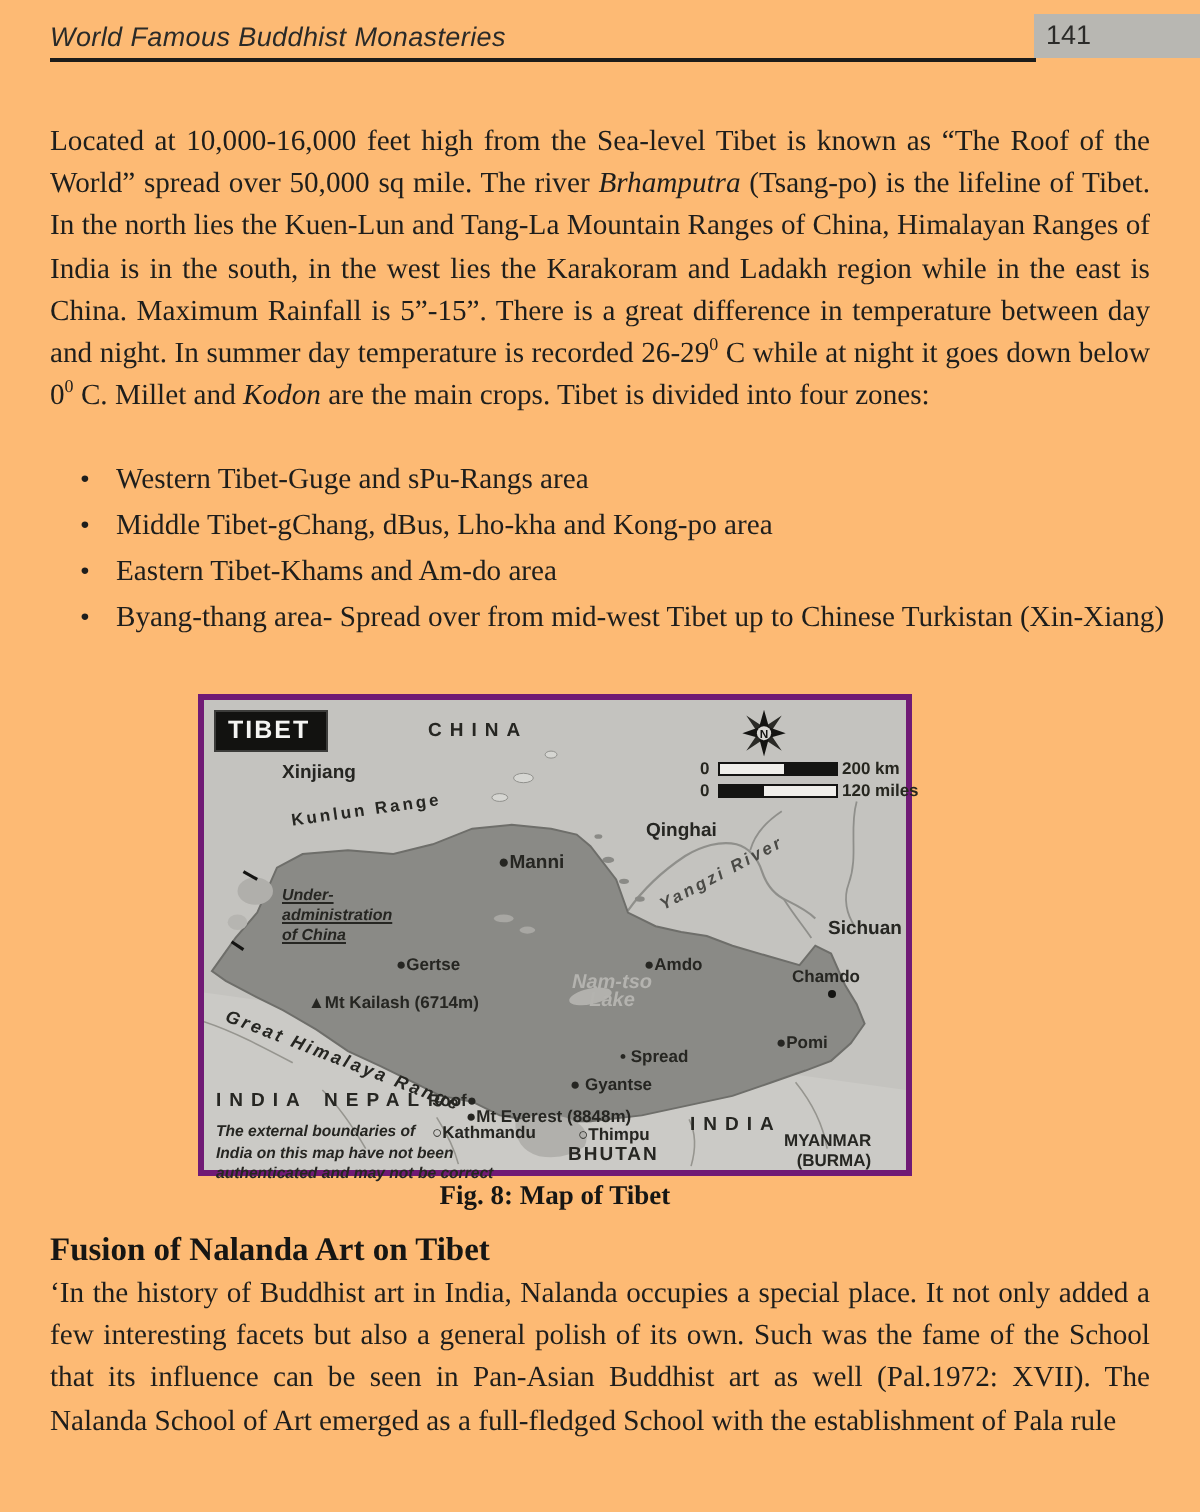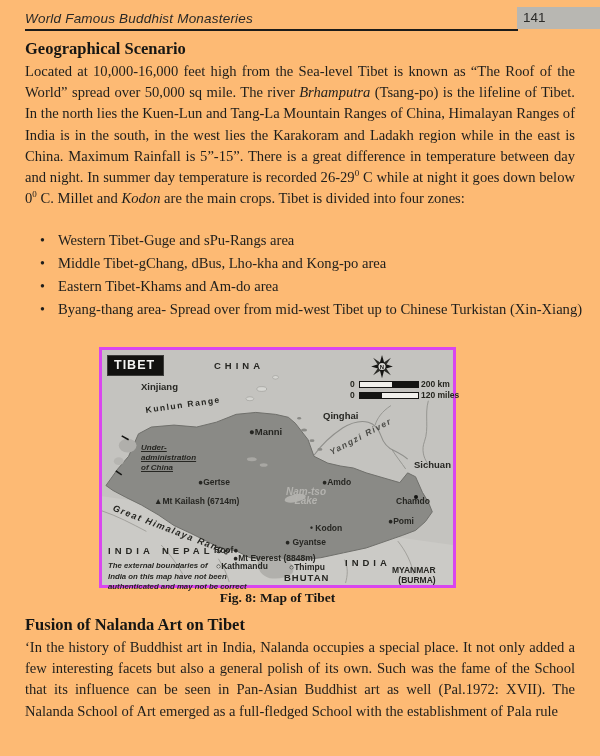--- a/index.html
+++ b/index.html
@@ -42,21 +42,21 @@
   ul.zones li::before{
     content:"\2022";position:absolute;left:-18px;top:0;font-size:14px;
   }
   .fig-caption{
     position:absolute;left:99px;top:590px;width:357px;margin:0;
     text-align:center;font-size:13.5px;font-weight:bold;color:#161614;
   }
   
   .map{
     position:absolute;left:99px;top:347px;width:357px;height:241px;
-    box-sizing:border-box;border:3px solid #d946ef;background:#c4c3bf;
+    box-sizing:border-box;border:3px solid #701a75;background:#c4c3bf;
     font-family:"Liberation Sans",sans-serif;
   }
   .map svg{position:absolute;left:0;top:0;width:100%;height:100%;}
   .ml{
     position:absolute;font-weight:bold;color:#262622;font-size:8.5px;
     white-space:pre-line;line-height:10px;
   }
   .ml.big{font-size:9.5px;}
   .ml.it{font-style:italic;}
   .ml.sp{letter-spacing:4px;}
@@ -79,21 +79,20 @@
 <body>
 
 <div class="page">
 
   <div class="running-title">World Famous Buddhist Monasteries</div>
   <div class="pagenum-box">
     <span class="pagenum">141</span>
   </div>
   <div class="header-rule"></div>
 
-  <h2 class="h-section" style="top:39px;">Geographical Scenario</h2>
 
   <p class="body-text" style="top:61px;"><span>Located at 10,000-16,000 feet high from the Sea-level Tibet is known as “The Roof of the World” spread over 50,000 sq mile. The river </span><i>Brhamputra</i><span> (Tsang-po) is the lifeline of Tibet. In the north lies the Kuen-Lun and Tang-La Mountain Ranges of China, Himalayan Ranges of India is in the south, in the west lies the Karakoram and Ladakh region while in the east is China. Maximum Rainfall is 5”-15”. There is a great difference in temperature between day and night. In summer day temperature is recorded 26-29</span><sup>0</sup><span> C while at night it goes down below 0</span><sup>0</sup><span> C. Millet and </span><i>Kodon</i><span> are the main crops. Tibet is divided into four zones:</span></p>
 
   <ul class="zones">
     <li>Western Tibet-Guge and sPu-Rangs area</li>
     <li>Middle Tibet-gChang, dBus, Lho-kha and Kong-po area</li>
     <li>Eastern Tibet-Khams and Am-do area</li>
     <li>Byang-thang area- Spread over from mid-west Tibet up to Chinese Turkistan (Xin-Xiang)</li>
   </ul>
 
@@ -165,28 +164,28 @@
     <div class="ml sp2" style="left:43px;top:55px;transform:rotate(-8deg);transform-origin:left top;">Kunlun Range</div>
     <div class="ml big" style="left:221px;top:61px;">Qinghai</div>
     <div class="ml big" style="left:147px;top:77px;">●Manni</div>
     <div class="ml it" style="left:39px;top:93px;font-size:8px;text-decoration:underline;">Under-
 administration
 of China</div>
     <div class="ml it sp2" style="left:226px;top:98px;transform:rotate(-28deg);transform-origin:left top;color:#4a4a46;">Yangzi River</div>
     <div class="ml big" style="left:312px;top:110px;">Sichuan</div>
     <div class="ml" style="left:96px;top:127px;">●Gertse</div>
     <div class="ml" style="left:220px;top:127px;">●Amdo</div>
-    <div class="ml" style="left:294px;top:146px;">Chamdo</div>
+    <div class="ml" style="left:294px;top:133px;">Chamdo</div>
     <div class="city-dot" style="left:312px;top:145px;"></div>
     <div class="ml" style="left:52px;top:146px;">▲Mt Kailash (6714m)</div>
     <div class="ml it light" style="left:184px;top:137px;font-size:10px;text-align:center;line-height:9px;">Nam-tso
 Lake</div>
     <div class="ml it sp2" style="left:13px;top:153px;transform:rotate(21deg);transform-origin:left top;font-size:9px;">Great Himalaya Range</div>
     <div class="ml" style="left:286px;top:166px;">●Pomi</div>
-    <div class="ml" style="left:208px;top:173px;">• Kodon</div>
+    <div class="ml" style="left:208px;top:173px;">• Spread</div>
     <div class="ml" style="left:183px;top:187px;">● Gyantse</div>
     <div class="ml" style="left:112px;top:195px;">Roof●</div>
     <div class="ml" style="left:131px;top:203px;">●Mt Everest (8848m)</div>
     <div class="ml big sp" style="left:6px;top:196px;">INDIA</div>
     <div class="ml big sp" style="left:60px;top:196px;">NEPAL</div>
     <div class="ml" style="left:114px;top:211px;">○Kathmandu</div>
     <div class="ml" style="left:187px;top:212px;">○Thimpu</div>
     <div class="ml big" style="left:182px;top:223px;letter-spacing:1px;">BHUTAN</div>
     <div class="ml big sp" style="left:243px;top:208px;">INDIA</div>
     <div class="ml" style="left:290px;top:215px;text-align:right;">MYANMAR

